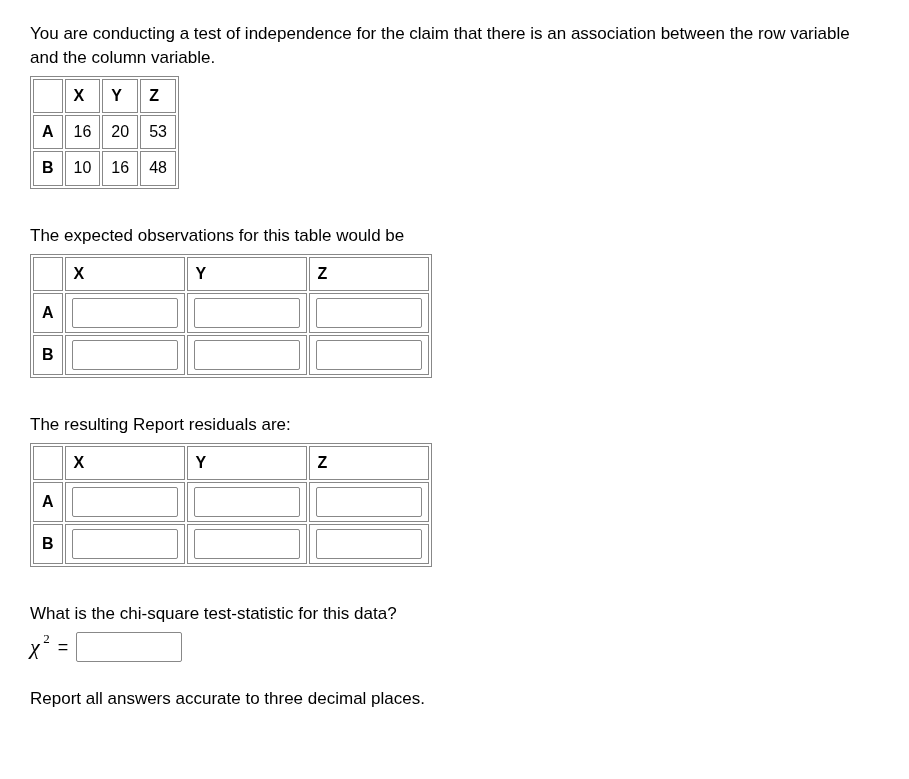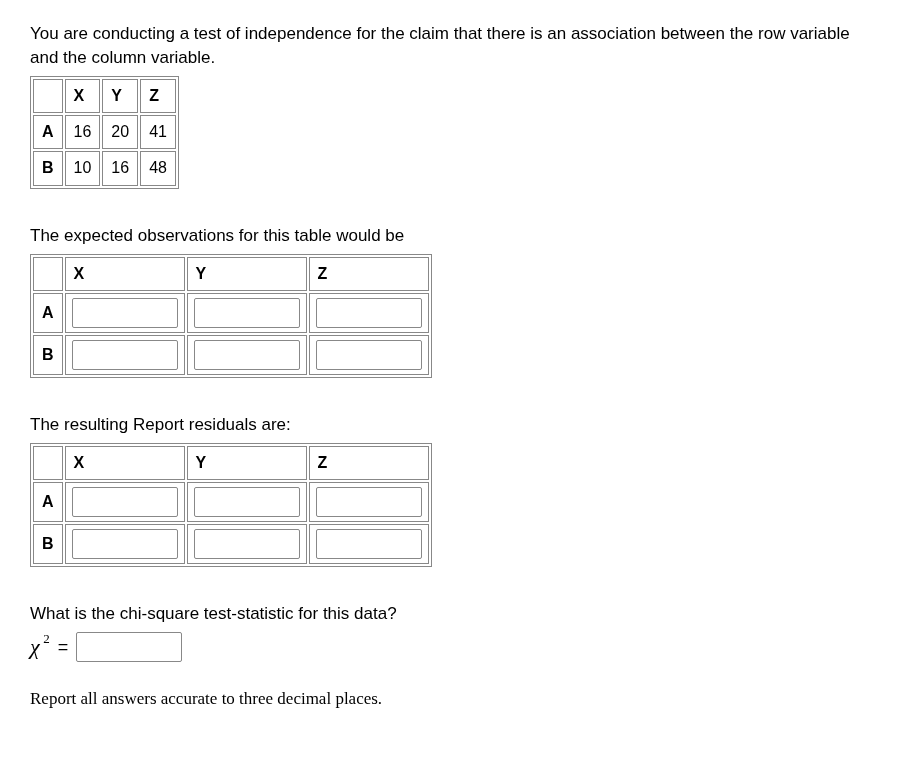--- a/index.html
+++ b/index.html
@@ -80,41 +80,40 @@
       position: absolute;
       top: -2px;
       right: 0;
       font-style: normal;
     }
     .eq {
       font-size: 18px;
     }
     .footer-note {
       margin-top: 4px;
-      font-family: Liberation Serif, serif;
     }
   </style>
 </head>
 <body>
 
 <div class="intro">You are conducting a test of independence for the claim that there is an association between the row variable and the column variable.</div>
 
 <table class="data-table">
   <tbody>
       <tr>
     <th class="corner"></th>
     <th>X</th>
     <th>Y</th>
     <th>Z</th>
   </tr>
   <tr>
     <td class="row-header">A</td>
     <td class="val">16</td>
     <td class="val">20</td>
-    <td class="val">41</td>
+    <td class="val">53</td>
   </tr>
   <tr>
     <td class="row-header">B</td>
     <td class="val">10</td>
     <td class="val">16</td>
     <td class="val">48</td>
   </tr>
 </tbody>
   </table>
 

